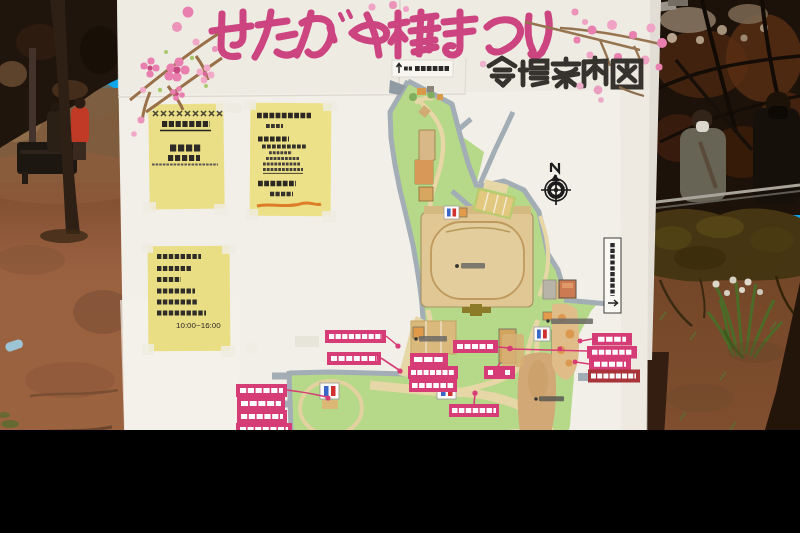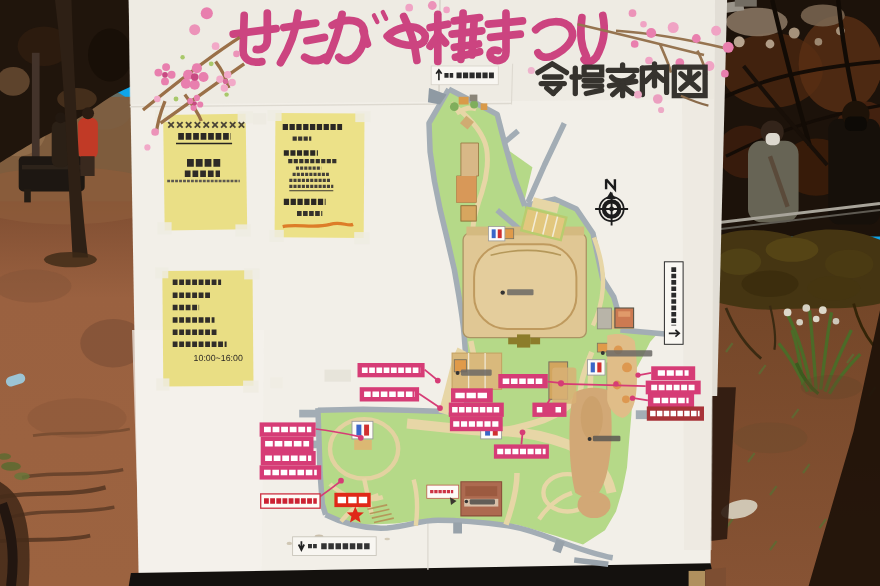--- a/index.html
+++ b/index.html
@@ -1,16 +1,16 @@
 <!DOCTYPE html>
 <html><head>
 <meta charset="utf-8">
 <style>
 html,body{margin:0;padding:0;background:#000;}
-#scene{position:relative;width:800px;height:533px;overflow:hidden;background:#0ea5e9;font-family:"Liberation Sans",sans-serif;}
+#scene{position:relative;width:800px;height:430px;overflow:hidden;background:#0ea5e9;font-family:"Liberation Sans",sans-serif;}
 </style>
 </head>
 <body>
 <div id="scene">
 <svg width="800" height="533" viewBox="0 0 800 533" xmlns="http://www.w3.org/2000/svg">
 <defs>
 <linearGradient id="dirtL" x1="0" y1="0" x2="0" y2="1">
 <stop offset="0" stop-color="#6f4229"></stop>
 <stop offset="0.35" stop-color="#9a6140"></stop>
 <stop offset="1" stop-color="#9c6340"></stop>

